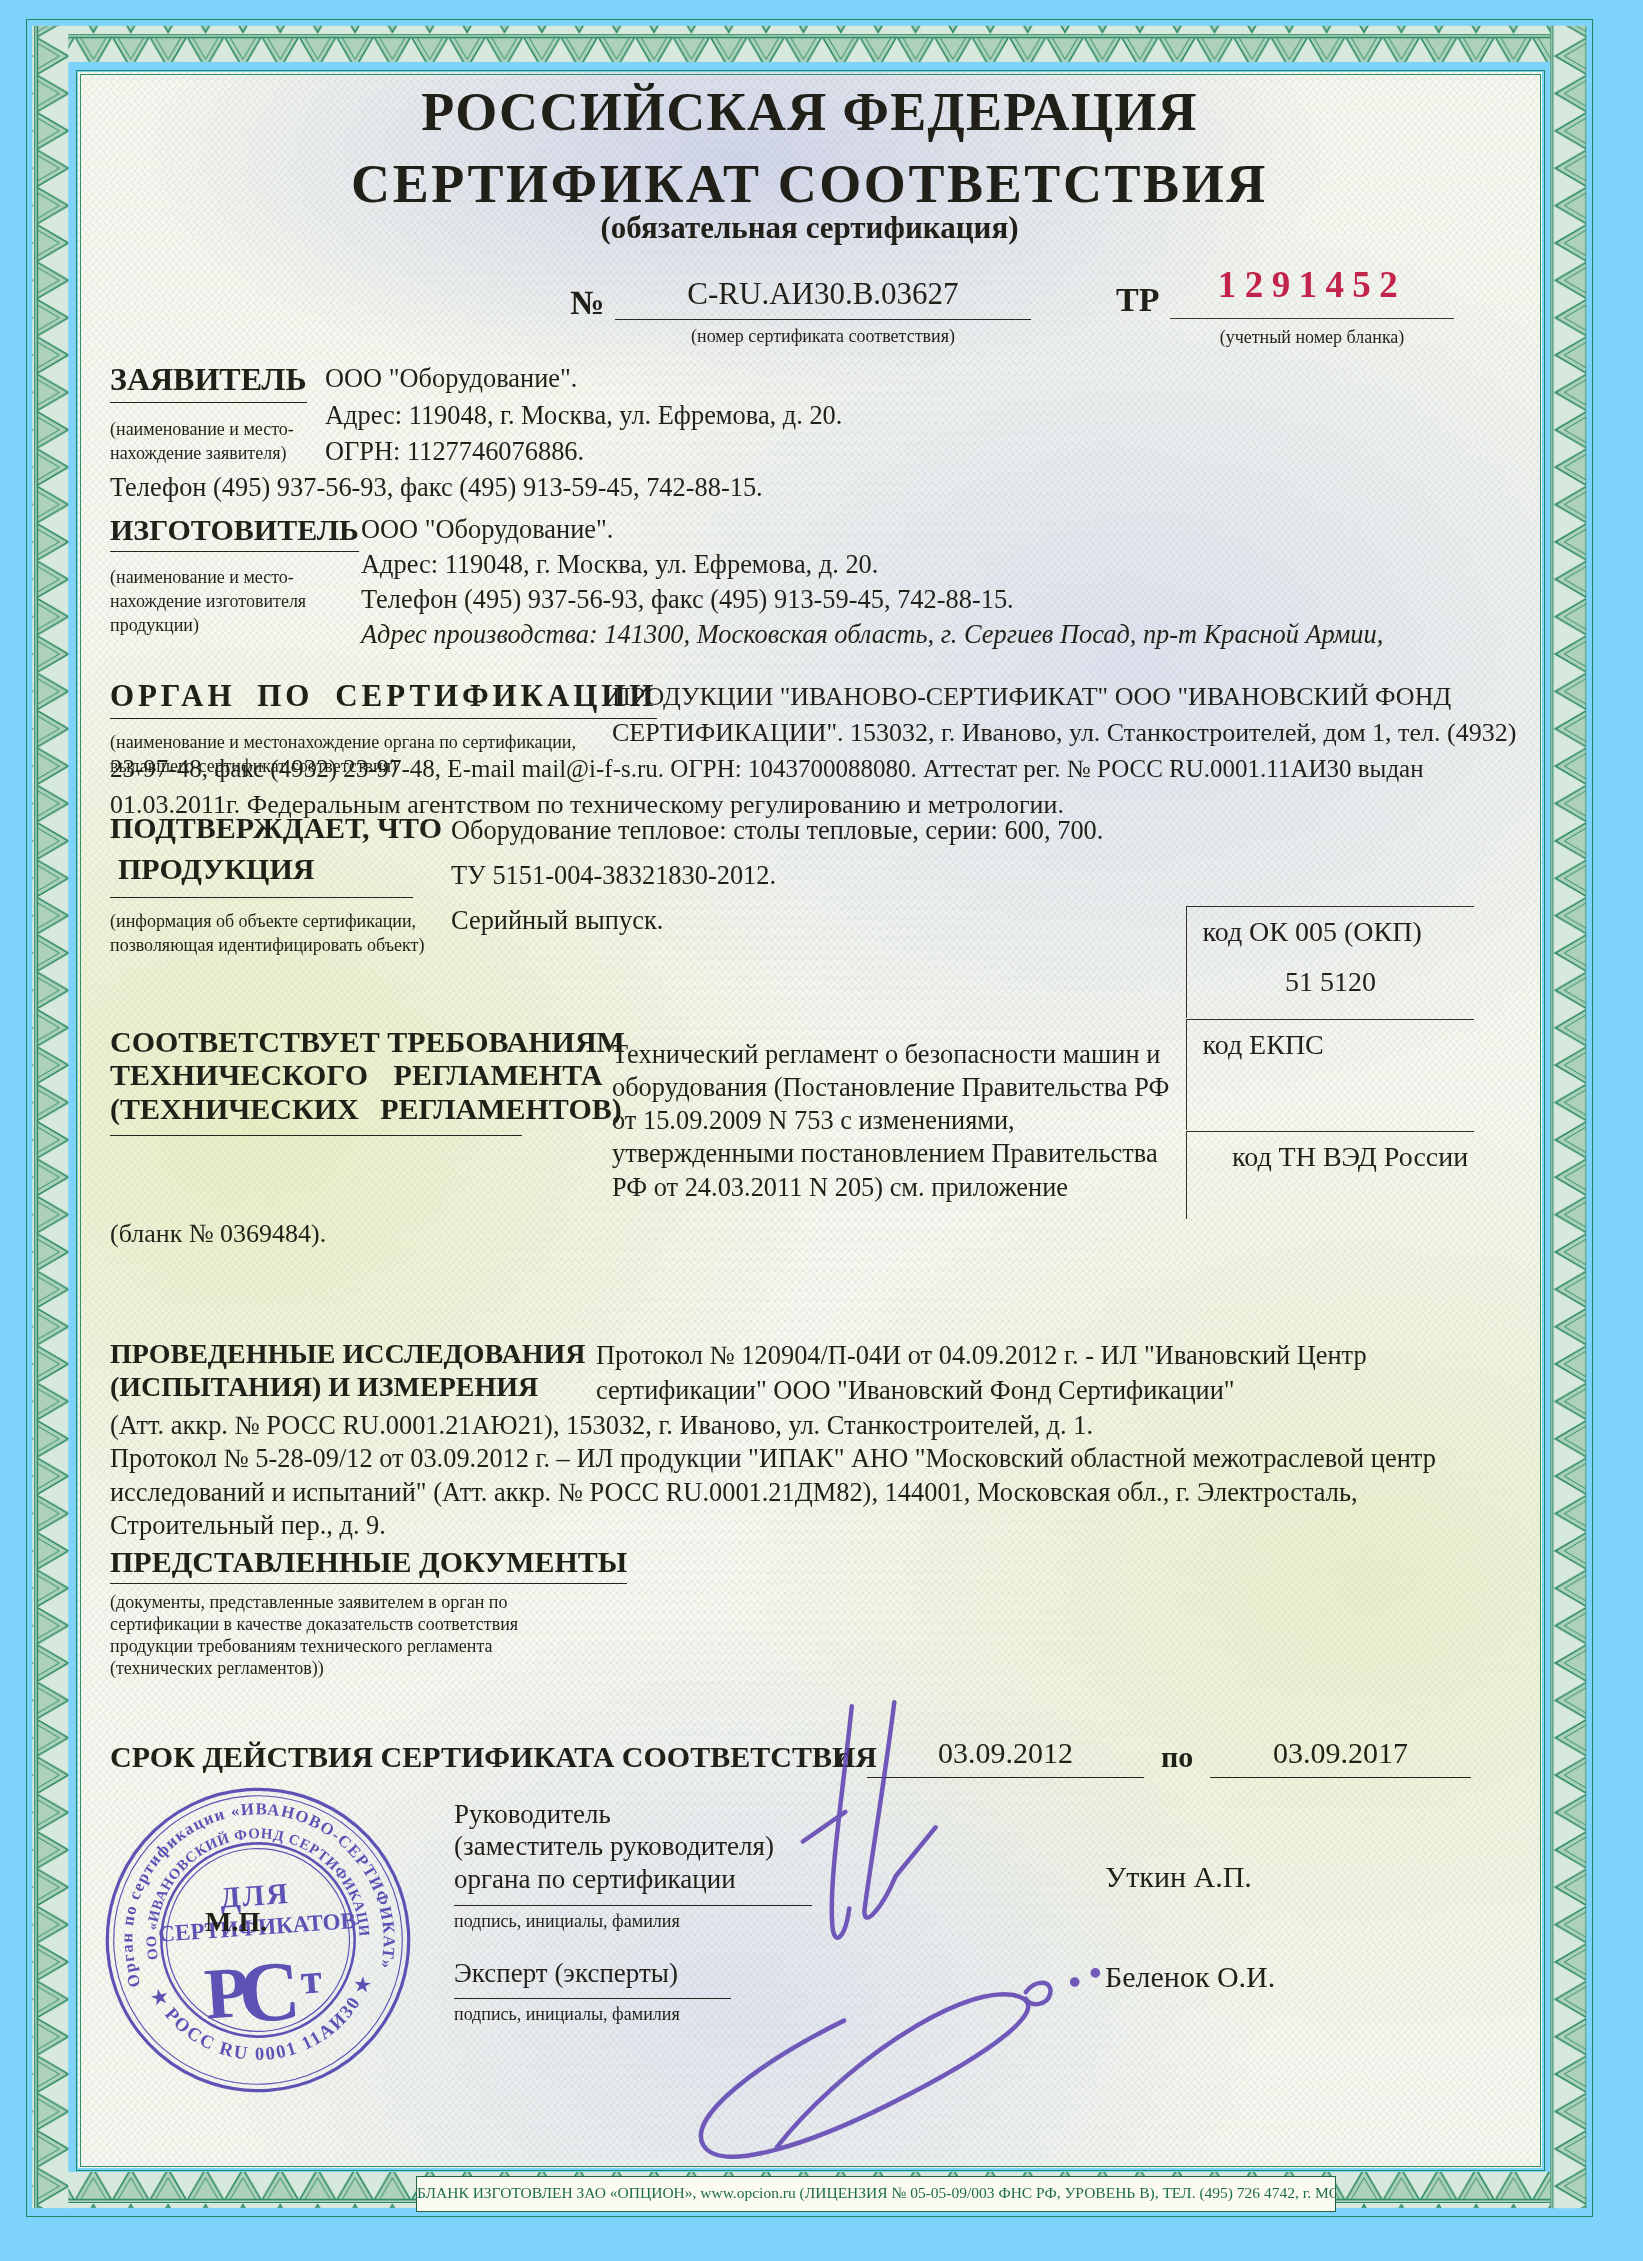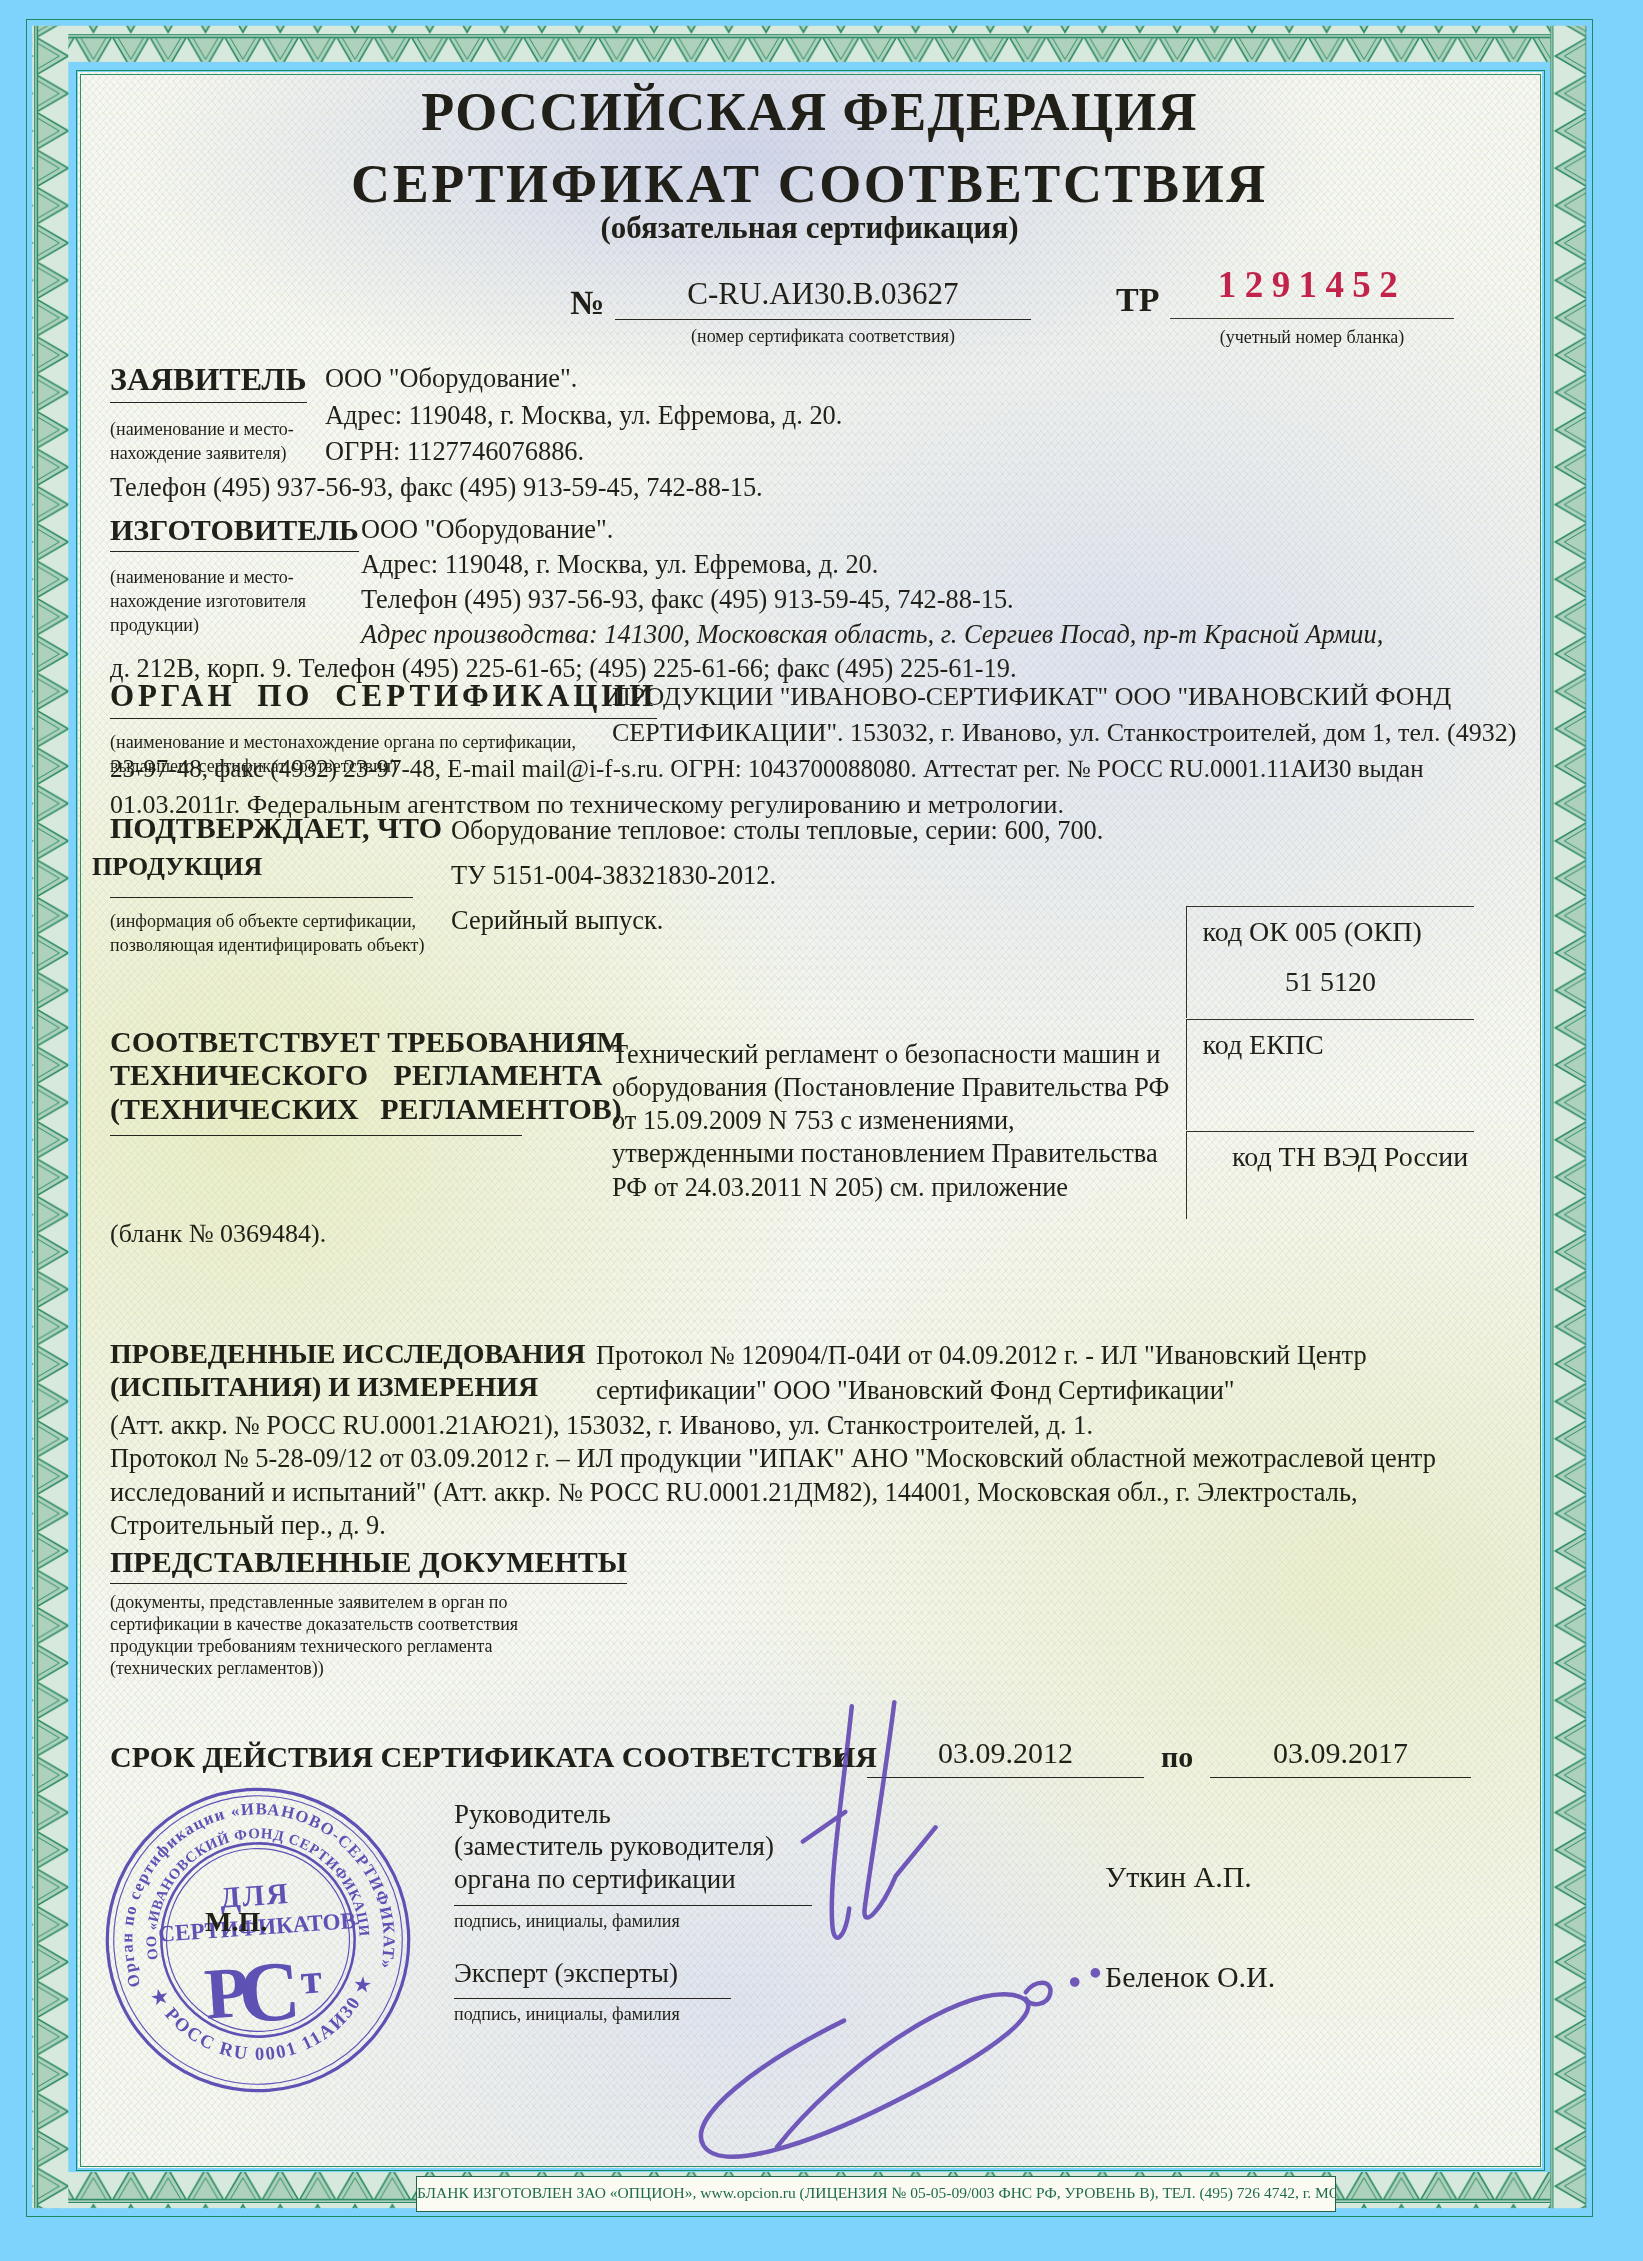--- a/index.html
+++ b/index.html
@@ -105,31 +105,30 @@
   <div class="t body41" style="left:325px;top:400px;">Адрес: 119048, г. Москва, ул. Ефремова, д. 20.</div>
   <div class="t body41" style="left:325px;top:436px;">ОГРН: 1127746076886.</div>
   <div class="t body41" style="left:110px;top:472px;">Телефон (495) 937-56-93, факс (495) 913-59-45, 742-88-15.</div>
 
   <div class="t uline b" style="left:110px;top:513px;font-size:30px;">ИЗГОТОВИТЕЛЬ</div>
   <div class="w small" style="left:110px;top:566px;width:226px;">(наименование и место-нахождение изготовителя продукции)</div>
   <div class="t body41" style="left:361px;top:514px;">ООО "Оборудование".</div>
   <div class="t body41" style="left:361px;top:549px;">Адрес: 119048, г. Москва, ул. Ефремова, д. 20.</div>
   <div class="t body41" style="left:361px;top:584px;">Телефон (495) 937-56-93, факс (495) 913-59-45, 742-88-15.</div>
   <div class="t body41" style="left:361px;top:619px;font-style:italic;">Адрес производства: 141300, Московская область, г. Сергиев Посад, пр-т Красной Армии,</div>
-  <div class="t body41" style="left:110px;top:653px;">д. 212В, корп. 9. Телефон (495) 225-61-65; (495) 225-61-66; факс (495) 225-61-19.</div>
 
   <div class="t b uline" style="left:110px;top:678px;font-size:31px;letter-spacing:3.9px;word-spacing:10.3px;">ОРГАН ПО СЕРТИФИКАЦИИ</div>
   <div class="w small" style="left:110px;top:731px;width:490px;">(наименование и местонахождение органа по сертификации, выдавшего сертификат соответствия)</div>
   <div class="t body40" style="left:612px;top:682px;">ПРОДУКЦИИ "ИВАНОВО-СЕРТИФИКАТ" ООО "ИВАНОВСКИЙ ФОНД</div>
   <div class="t body40" style="left:612px;top:718px;">СЕРТИФИКАЦИИ". 153032, г. Иваново, ул. Станкостроителей, дом 1, тел. (4932)</div>
   <div class="t" style="left:110px;top:755px;font-size:25px;">23-97-48, факс (4932) 23-97-48, E-mail mail@i-f-s.ru. ОГРН: 1043700088080. Аттестат рег. № РОСС RU.0001.11АИ30 выдан</div>
   <div class="t body40" style="left:110px;top:790px;">01.03.2011г. Федеральным агентством по техническому регулированию и метрологии.</div>
 
   <div class="t b" style="left:110px;top:811px;font-size:30px;">ПОДТВЕРЖДАЕТ, ЧТО</div>
-  <div class="t b" style="left:92px;top:852px;font-size:26px;">ПРОДУКЦИЯ</div>
+  <div class="t b" style="left:118px;top:852px;font-size:30px;">ПРОДУКЦИЯ</div>
   <div class="rule" style="left:110px;top:897px;width:303px;"></div>
   <div class="w small" style="left:110px;top:910px;width:322px;">(информация об объекте сертификации, позволяющая идентифицировать объект)</div>
   <div class="t body41" style="left:451px;top:815px;">Оборудование тепловое: столы тепловые, серии: 600, 700.</div>
   <div class="t body41" style="left:451px;top:860px;">ТУ 5151-004-38321830-2012.</div>
   <div class="t body41" style="left:451px;top:905px;">Серийный выпуск.</div>
 
   <div class="codebox" style="left:1186px;top:906px;width:287px;height:111px;">
     <div class="cl">код ОК 005 (ОКП)</div>
     <div class="cv">51 5120</div>
   </div>

